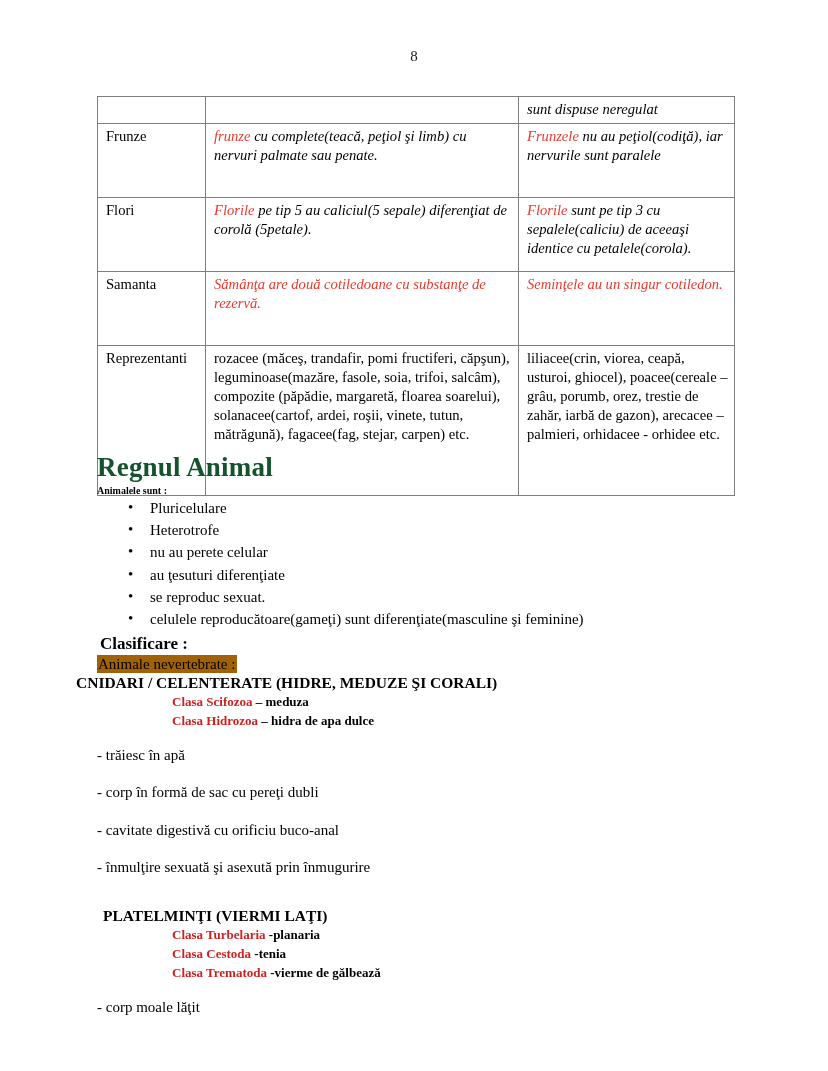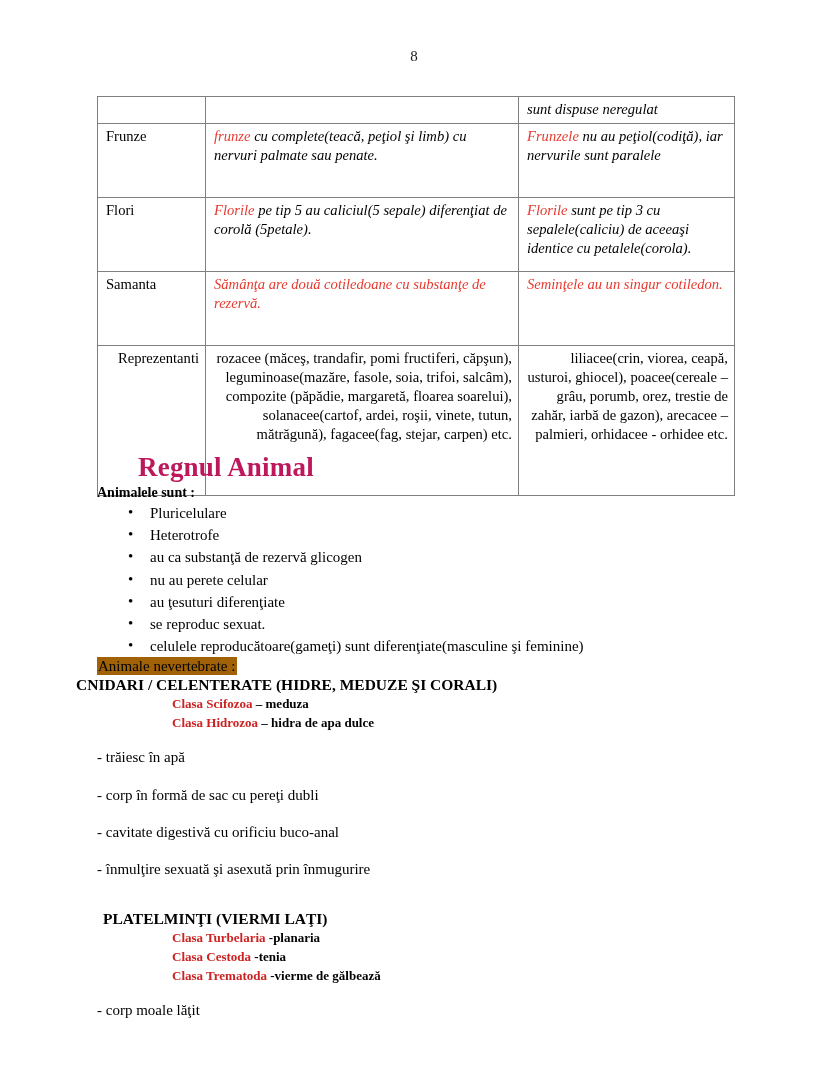--- a/index.html
+++ b/index.html
@@ -52,40 +52,39 @@
     line-height: 1.30;
   }
   .col-a { width: 108px; }
   .col-b { width: 313px; }
   .col-c { width: 216px; }
 
   .it { font-style: italic; }
   .red-it { color: #e8392f; font-style: italic; }
 
   .row-tall td { height: 66px; }
-  .row-rep td { height: 142px; text-align: right; }
+  .row-rep td { height: 142px; }
   .row-first td { height: 17px; }
 
   
   .content {
     position: absolute;
     left: 0;
     top: 452px;
     width: 828px;
   }
   .h-regnul {
     font-size: 27px;
     font-weight: bold;
-    color: #be185d;
+    color: #14532d;
     margin: 0 0 2px 97px;
     letter-spacing: 0.2px;
-    padding-left: 41px;
   }
   .b-sub {
-    font-size: 14px;
+    font-size: 10px;
     font-weight: bold;
     margin: 0 16px 1px 97px;
   }
   ul.traits {
     margin: 0;
     padding: 0 0 0 150px;
     list-style: none;
   }
   ul.traits li {
     font-size: 15px;
@@ -184,27 +183,27 @@
 
   <div class="content">
 
     <div class="h-regnul">Regnul Animal</div>
 
     <div class="b-sub">Animalele sunt :</div>
 
     <ul class="traits">
       <li>Pluricelulare</li>
       <li>Heterotrofe</li>
-      <li>au ca substanţă de rezervă glicogen</li>
       <li>nu au perete celular</li>
       <li>au ţesuturi diferenţiate</li>
       <li>se reproduc sexuat.</li>
       <li>celulele reproducătoare(gameţi) sunt diferenţiate(masculine şi feminine)</li>
     </ul>
 
+    <div class="h-clasif">Clasificare :</div>
 
     <div class="hl-line"><span class="hl">Animale nevertebrate :</span></div>
 
     <div class="h-group">CNIDARI / CELENTERATE (HIDRE, MEDUZE ŞI CORALI)</div>
 
     <div class="class-line"><span class="class-name">Clasa Scifozoa</span><span> – meduza</span></div>
     <div class="class-line"><span class="class-name">Clasa Hidrozoa</span><span> – hidra de apa dulce</span></div>
 
     <div class="dash-line">- trăiesc în apă</div>
     <div class="dash-line">- corp în formă de sac cu pereţi dubli</div>

